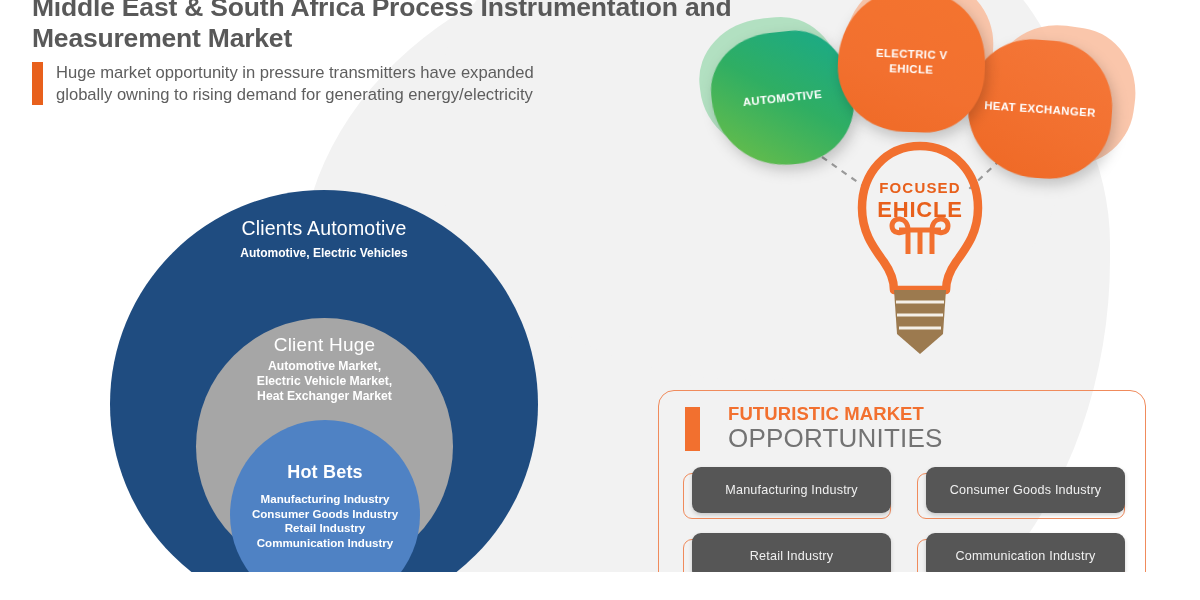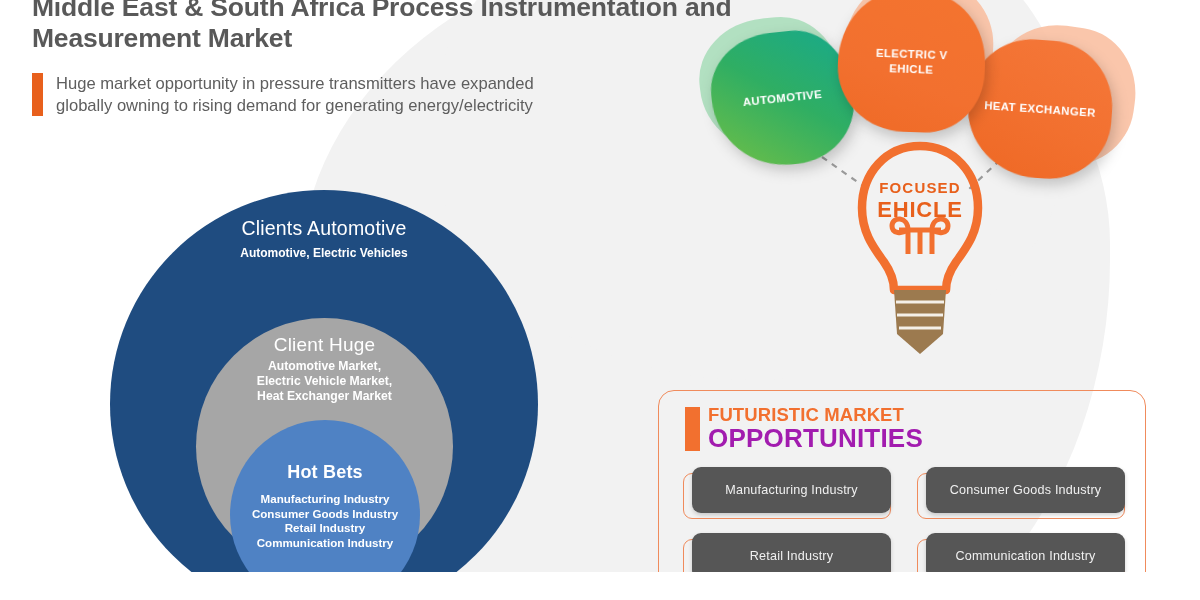--- a/index.html
+++ b/index.html
@@ -53,21 +53,21 @@
   .header h1 {
     font-size: 26.5px;
     line-height: 31px;
     font-weight: 700;
     color: #595959;
     letter-spacing: -0.2px;
   }
   .subhead {
     display: flex;
     align-items: stretch;
-    margin-top: 19px;
+    margin-top: 8px;
   }
   .sub-bar {
     width: 11px;
     background: #e8601c;
     flex: 0 0 11px;
     margin-right: 13px;
   }
   .sub-text {
     font-size: 16.6px;
     line-height: 21.5px;
@@ -241,43 +241,44 @@
     top: 390px;
     width: 488px;
     height: 208px;
     border: 1.4px solid #f08b5c;
     border-radius: 16px;
     background: transparent;
     z-index: 6;
   }
   .panel-head {
     display: flex;
-    align-items: flex-end;
+    align-items: flex-start;
     margin: 14px 0 0 26px;
+    gap: 20px;
   }
   .panel-bar {
     width: 15px;
     height: 44px;
     background: #f2702f;
     flex: 0 0 15px;
     margin-right: 8px;
     margin-top: 2px;
   }
   .panel-titles { line-height: 1; }
   .panel-t1 {
     font-size: 18.5px;
     font-weight: 700;
     color: #f2702f;
     letter-spacing: 0.1px;
     display: block;
   }
   .panel-t2 {
     font-size: 26px;
-    font-weight: 700;
-    color: #a21caf;
+    font-weight: 400;
+    color: #737373;
     letter-spacing: 0.2px;
     display: block;
     margin-top: 1px;
   }
 
   .cards {
     display: grid;
     grid-template-columns: 1fr 1fr;
     gap: 14px 26px;
     margin: 16px 20px 0 24px;

